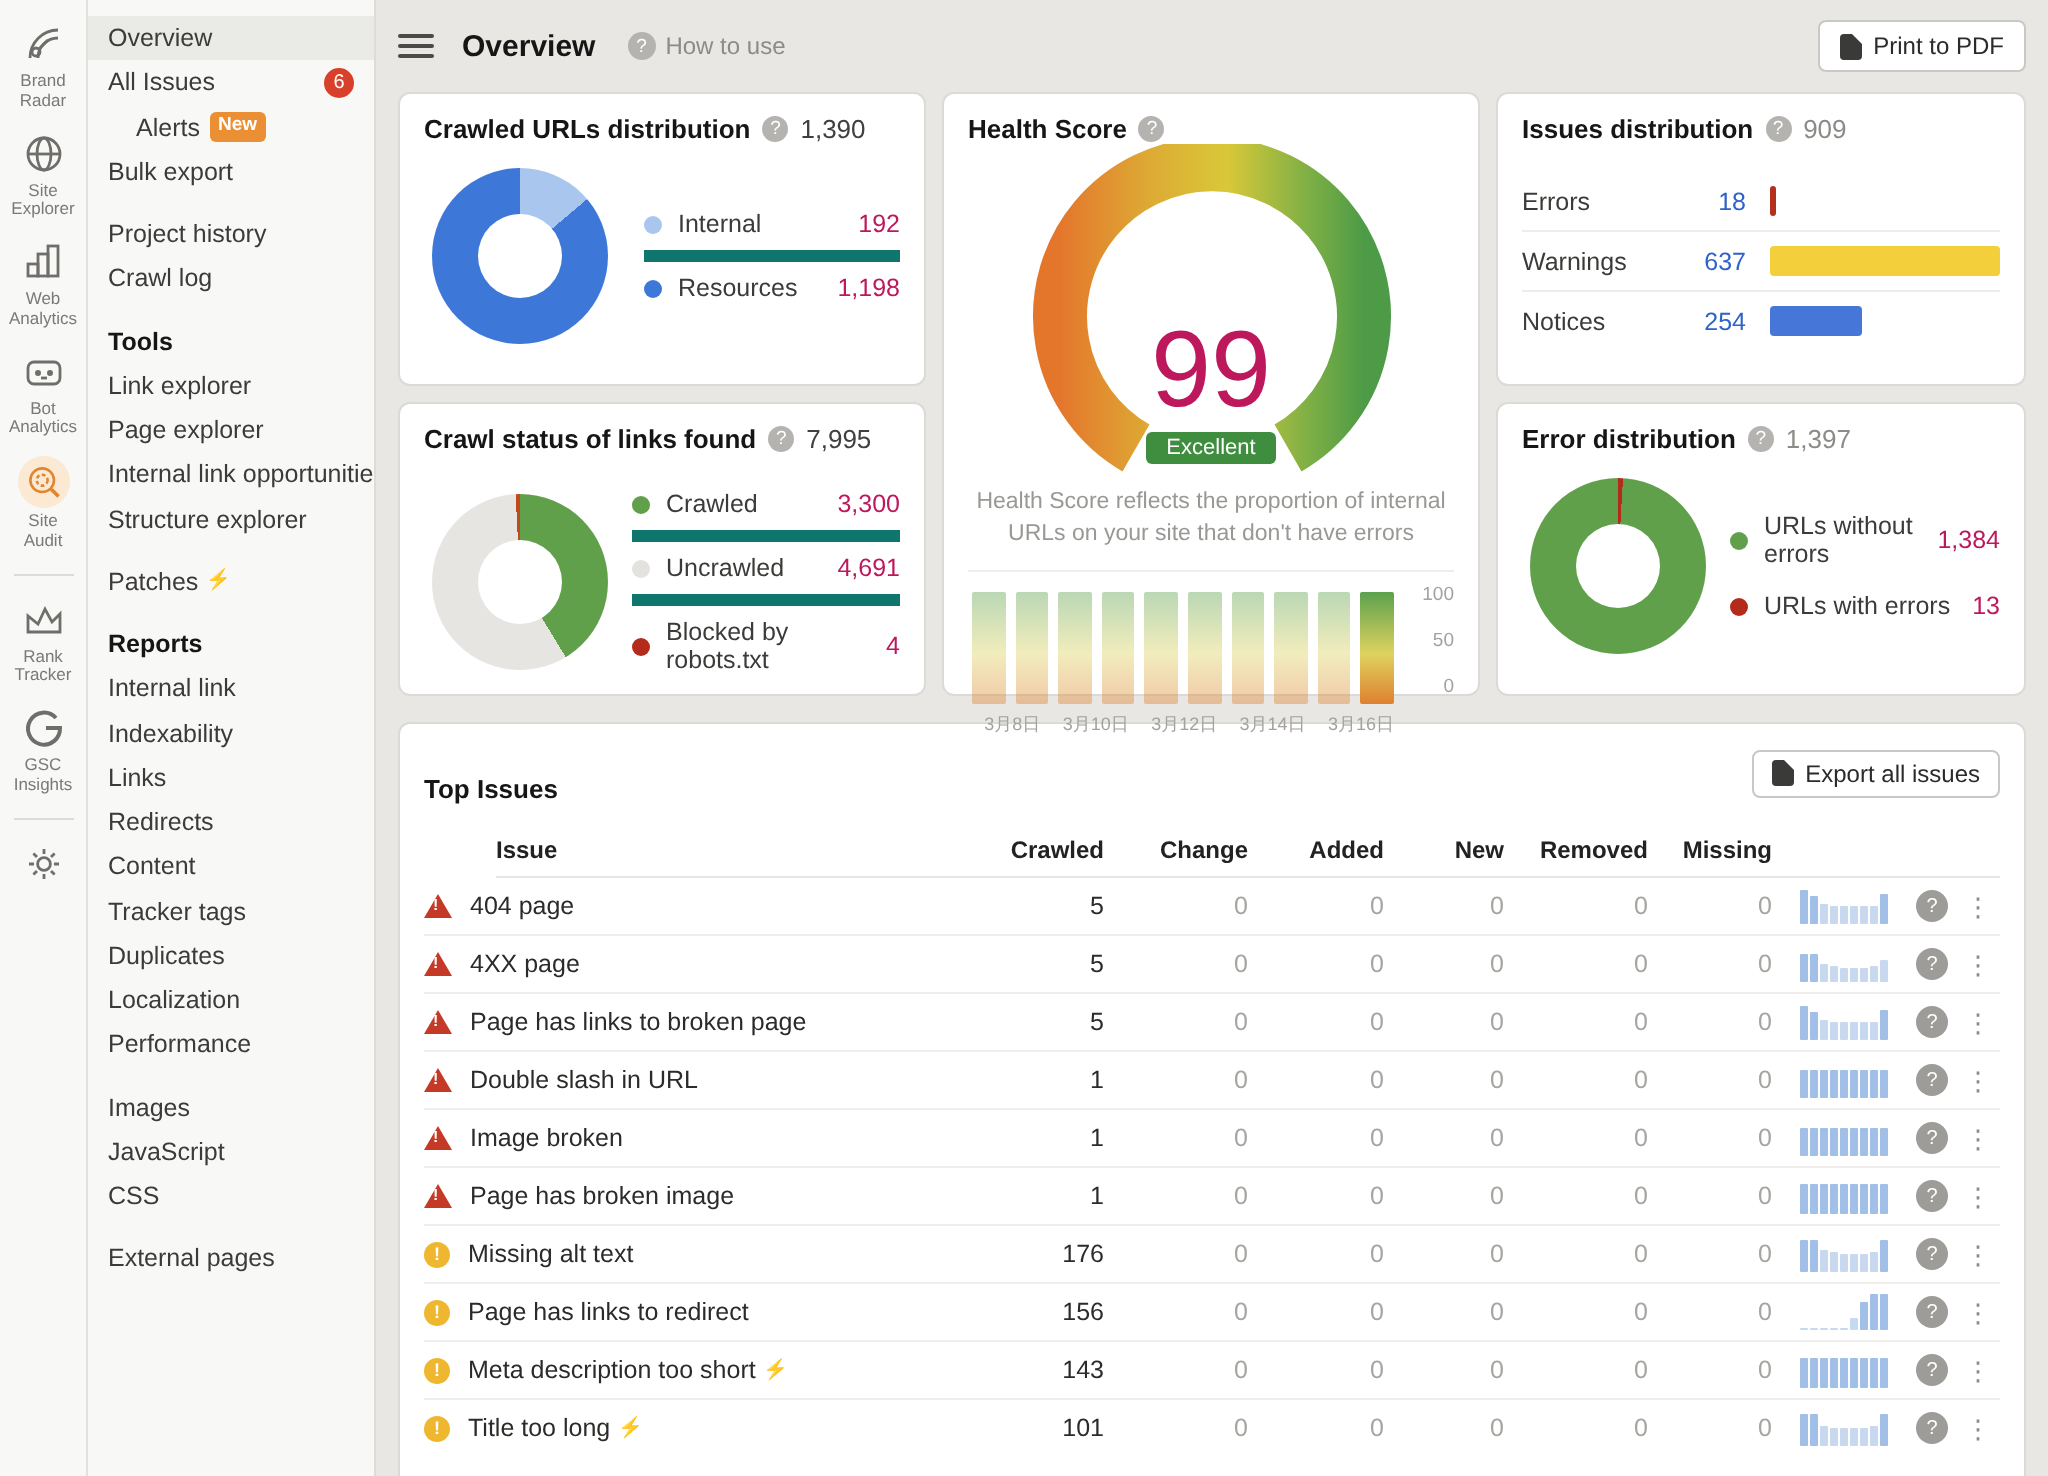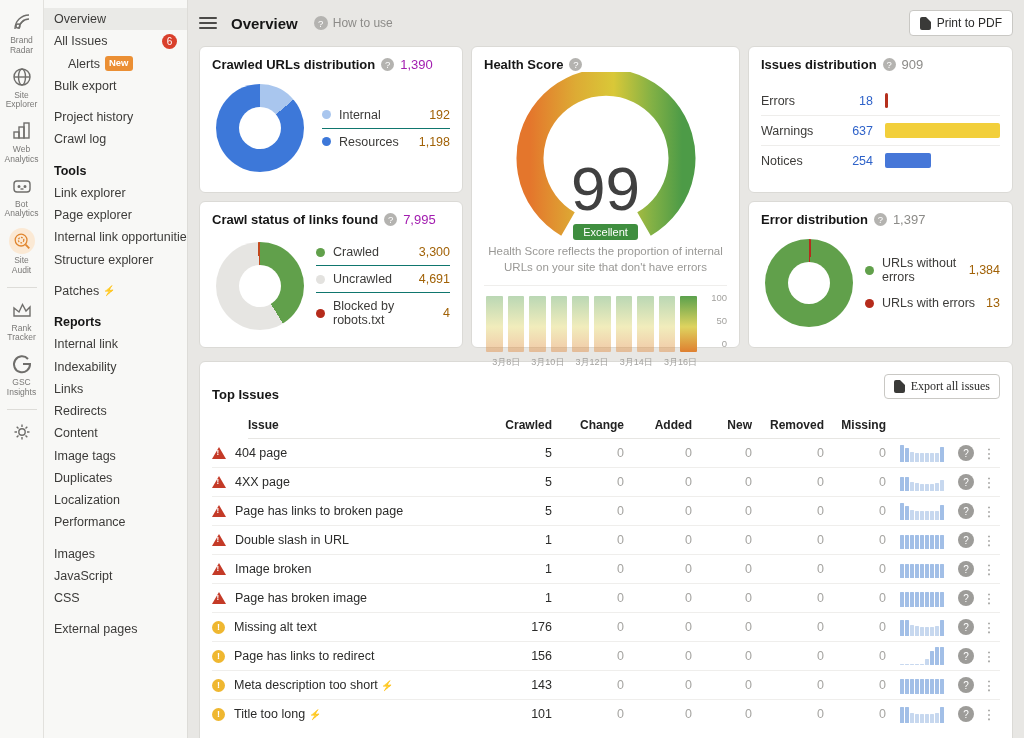--- a/index.html
+++ b/index.html
@@ -47,49 +47,49 @@
   .btn { margin-left:auto; background:#fff; border:1px solid #c9c8c4; border-radius:4px; font-size:12px;
          color:#2b2b2a; padding:5px 10px; display:flex; align-items:center; cursor:pointer; }
   .doc-ico { width:11px; height:13px; background:#3a3a38; border-radius:2px; margin-right:6px; position:relative; }
   .doc-ico::after { content:""; position:absolute; right:0; top:0; border-style:solid;
                     border-width:0 5px 5px 0; border-color:transparent #fff transparent transparent; }
 
   .grid { display:grid; grid-template-columns:264px 269px 1fr; grid-template-rows:147px 147px; gap:8px; }
   .card { background:#fff; border:1px solid #dbdad6; border-radius:6px; padding:10px 12px; position:relative; }
   .card-title-row { display:flex; align-items:center; font-size:13px; }
   .card-title { font-weight:bold; color:#161616; }
-  .card-total-link { color:#a21caf; margin-left:6px; cursor:pointer; }
+  .card-total-link { color:#404040; margin-left:6px; cursor:pointer; }
   .card-total-gray { color:#8c8b88; margin-left:6px; }
   .qmark.sm { width:13px; height:13px; margin-left:6px; margin-right:0; }
 
   .donut-wrap { display:flex; align-items:center; margin-top:12px; }
   .donut { width:88px; height:88px; border-radius:50%; position:relative; flex-shrink:0; margin-left:4px; }
   .donut::after { content:""; position:absolute; inset:23px; background:#fff; border-radius:50%; }
   .legend { flex:1; margin-left:18px; }
   .legend-row { display:flex; align-items:center; font-size:12.5px; padding:6px 0; }
-  .legend-row + .legend-row { border-top:1px solid #0f766e; }
+  .legend-row + .legend-row { border-top:6px solid #0f766e; }
   .legend.noline .legend-row + .legend-row { border-top:none; }
   .dot { width:9px; height:9px; border-radius:50%; margin-right:8px; flex-shrink:0; }
   .legend-label { color:#3c3b39; }
-  .legend-val { margin-left:auto; color:#a16207; }
+  .legend-val { margin-left:auto; color:#be185d; }
 
   
   .dist { margin-top:14px; }
   .dist-row { display:flex; align-items:center; font-size:12.5px; padding:7px 0; }
   .dist-row + .dist-row { border-top:1px solid #eeedeb; }
   .dist-label { width:70px; color:#3c3b39; }
   .dist-val { width:42px; text-align:right; color:#2e62c9; margin-right:12px; cursor:pointer; }
   .dist-bar-track { flex:1; height:15px; }
   .dist-bar { height:100%; border-radius:2px; }
 
   
   .health { grid-row:1 / span 2; grid-column:2; display:flex; flex-direction:column; }
   .gauge-area { display:flex; flex-direction:column; align-items:center; position:relative; }
   .gauge-center { position:absolute; top:86px; left:0; right:0; text-align:center; }
-  .score { font-size:62px; font-weight:500; color:#404040; line-height:1; }
+  .score { font-size:54px; font-weight:500; color:#be185d; line-height:1; }
   .score-badge { display:inline-block; margin-top:4px; background:#3f8e3f; color:#fff; font-size:11px;
                  padding:2px 10px; border-radius:3px; }
   .health-desc { font-size:11.5px; color:#999895; text-align:center; line-height:1.35; margin-top:2px; }
   .trend { border-top:1px solid #efeeec; margin-top:10px; padding-top:10px; display:flex; }
   .trend-bars { display:flex; align-items:flex-end; height:56px; gap:5px; flex:1; padding-left:2px; }
   .tbar { flex:1; border-radius:1px; background:linear-gradient(to bottom,#5ba14d 0%,#ded35f 55%,#df8030 100%); }
   .tbar.faded { opacity:.42; }
   .trend-axis { width:30px; position:relative; font-size:9.5px; color:#a3a29f; }
   .trend-axis span { position:absolute; right:0; }
   .trend-labels { display:flex; gap:5px; padding-left:2px; margin-top:4px; margin-right:30px; }
@@ -264,21 +264,21 @@
       <div class="nav-item">
         <span>Links</span>
       </div>
       <div class="nav-item">
         <span>Redirects</span>
       </div>
       <div class="nav-item">
         <span>Content</span>
       </div>
       <div class="nav-item">
-        <span>Image tags</span>
+        <span>Tracker tags</span>
       </div>
       <div class="nav-item">
         <span>Duplicates</span>
       </div>
       <div class="nav-item">
         <span>Localization</span>
       </div>
       <div class="nav-item">
         <span>Performance</span>
       </div>
@@ -481,21 +481,21 @@
                 <span class="legend-val">13</span>
               </div>
             </div>
         </div>
       </div>
     </div>
 
     <div class="panel">
       <div class="panel-head">
         <span class="panel-title">Top Issues</span>
-        <div class="btn" style="padding:4px 9px;font-family:Liberation Serif, serif;">
+        <div class="btn" style="padding:4px 9px;">
           <span class="doc-ico"></span>
           <span>Export all issues</span>
         </div>
       </div>
       <div class="tgrid thead" id="thead">
           <div>Issue</div>
           <div class="num">Crawled</div>
           <div class="num">Change</div>
           <div class="num">Added</div>
           <div class="num">New</div>

